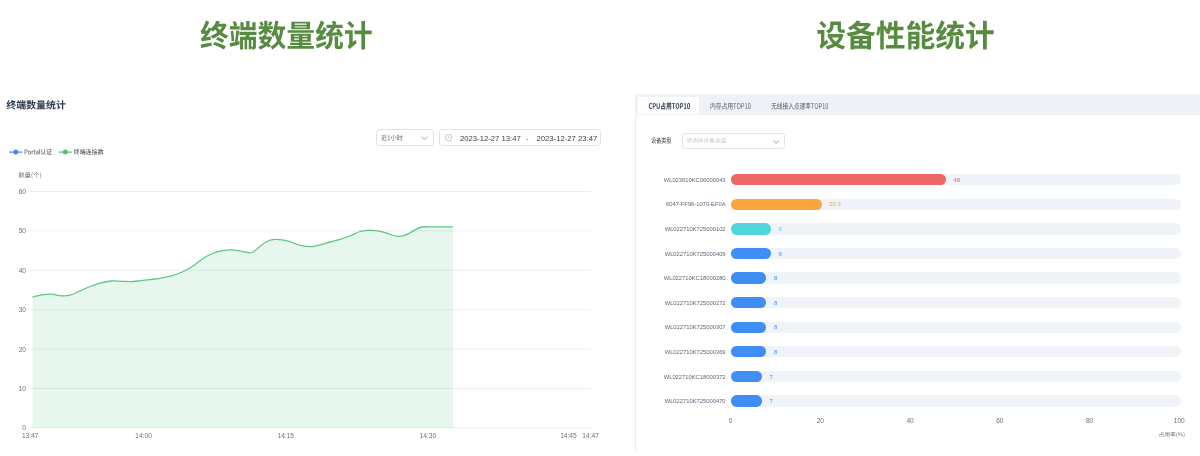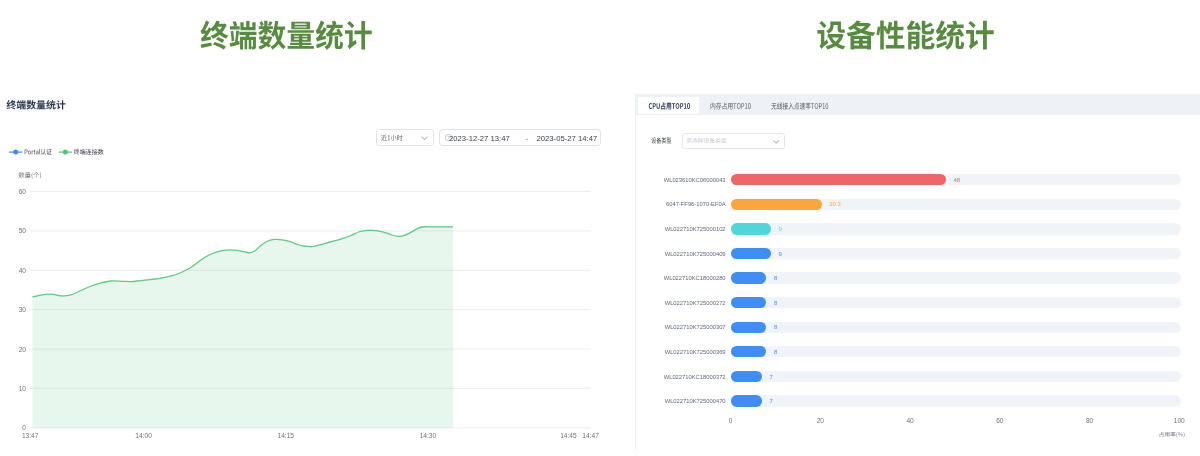--- a/index.html
+++ b/index.html
@@ -23,23 +23,23 @@
     </g>
   </svg>
 <svg class="abs" style="left:421.3px;top:136.2px" width="8" height="5" viewBox="0 0 8 5">
     <path d="M0.5 0.6L3.55 3.4L6.6 0.6" stroke="#b9bfc7" stroke-width="1.15" fill="none"></path>
   </svg>
 <div class="abs" style="left:438.8px;top:129.3px;width:162px;height:17px;border:1px solid #dfe3e8;border-radius:3.3px;background:#fff"></div>
 <svg class="abs" style="left:444.6px;top:134.4px" width="8" height="8" viewBox="0 0 8 8">
     <circle cx="3.6" cy="3.6" r="3.3" stroke="#c0c4cc" stroke-width="0.9" fill="none"></circle>
     <path d="M3.6 1.9V3.8H5.1" stroke="#c0c4cc" stroke-width="0.8" fill="none"></path>
   </svg>
-<div class="abs" style="left:449px;top:134.4px;height:9px;font-size:7.7px;line-height:9px;color:#3a3f4a;white-space:nowrap">2023-12-27 13:47</div>
+<div class="abs" style="left:460px;top:134.4px;height:9px;font-size:7.7px;line-height:9px;color:#3a3f4a;white-space:nowrap">2023-12-27 13:47</div>
 <div class="abs" style="left:525.5px;top:134.4px;height:9px;font-size:7.7px;line-height:9px;color:#5a5f6a">-</div>
-<div class="abs" style="left:536.5px;top:134.4px;height:9px;font-size:7.7px;line-height:9px;color:#3a3f4a;white-space:nowrap">2023-05-27 14:47</div>
+<div class="abs" style="left:536.5px;top:134.4px;height:9px;font-size:7.7px;line-height:9px;color:#3a3f4a;white-space:nowrap">2023-12-27 23:47</div>
 <svg class="abs" style="left:8.7px;top:148px" width="100" height="8" viewBox="0 0 100 8">
     <path d="M0 4.1H13.4" stroke="#3d8cf2" stroke-width="1.2"></path>
     <circle cx="6.7" cy="4.1" r="2.5" fill="#3d8cf2"></circle>
     <path d="M49.6 4.1H63" stroke="#4ec573" stroke-width="1.2"></path>
     <circle cx="56.3" cy="4.1" r="2.5" fill="#4ec573"></circle>
   </svg>
 <svg style="position:absolute;left:0;top:0;overflow:visible" width="10" height="10">
     <g transform="translate(24.12 154.28) scale(0.00573 0.00653)">
       <path d="M101 0V-733H310Q392 -733 454 -712.5Q516 -692 550 -645Q584 -598 584 -518Q584 -441 550 -391Q516 -341 455 -316.5Q394 -292 314 -292H193V0ZM193 -367H302Q398 -367 445 -403Q492 -439 492 -518Q492 -598 443.5 -628Q395 -658 298 -658H193Z M936 13Q870 13 812 -20.5Q754 -54 719.5 -117.5Q685 -181 685 -271Q685 -362 719.5 -425.5Q754 -489 812 -523Q870 -557 936 -557Q986 -557 1031.5 -538Q1077 -519 1112 -482Q1147 -445 1167 -392Q1187 -339 1187 -271Q1187 -181 1152 -117.5Q1117 -54 1060 -20.5Q1003 13 936 13ZM936 -63Q983 -63 1018.5 -89Q1054 -115 1074 -162Q1094 -209 1094 -271Q1094 -334 1074 -381Q1054 -428 1018.5 -454Q983 -480 936 -480Q889 -480 853.5 -454Q818 -428 798.5 -381Q779 -334 779 -271Q779 -209 798.5 -162Q818 -115 853.5 -89Q889 -63 936 -63Z M1331 0V-543H1406L1415 -444H1417Q1445 -496 1485.5 -526.5Q1526 -557 1571 -557Q1590 -557 1603.5 -554.5Q1617 -552 1629 -545L1612 -466Q1598 -470 1587 -472.5Q1576 -475 1559 -475Q1526 -475 1488 -446.5Q1450 -418 1423 -349V0Z M1889 13Q1832 13 1798 -9.5Q1764 -32 1749.5 -73Q1735 -114 1735 -168V-469H1654V-538L1740 -543L1750 -696H1826V-543H1974V-469H1826V-165Q1826 -116 1844.5 -88.5Q1863 -61 1910 -61Q1925 -61 1942 -65.5Q1959 -70 1972 -76L1990 -7Q1967 1 1941 7Q1915 13 1889 13Z M2221 13Q2176 13 2140 -5Q2104 -23 2083.5 -57.5Q2063 -92 2063 -141Q2063 -230 2142.5 -277.5Q2222 -325 2396 -344Q2396 -379 2386.5 -410.5Q2377 -442 2353 -461.5Q2329 -481 2284 -481Q2237 -481 2195.5 -462.5Q2154 -444 2121 -423L2086 -486Q2111 -502 2144 -518.5Q2177 -535 2216 -546Q2255 -557 2299 -557Q2365 -557 2406.5 -529Q2448 -501 2467.5 -451.5Q2487 -402 2487 -334V0H2412L2404 -65H2401Q2363 -33 2317.5 -10Q2272 13 2221 13ZM2247 -61Q2286 -61 2321.5 -79Q2357 -97 2396 -132V-283Q2305 -273 2251 -254.5Q2197 -236 2174 -209.5Q2151 -183 2151 -147Q2151 -100 2179 -80.5Q2207 -61 2247 -61Z M2755 13Q2721 13 2700 -1Q2679 -15 2669 -42.5Q2659 -70 2659 -108V-796H2751V-102Q2751 -81 2758.5 -72Q2766 -63 2776 -63Q2780 -63 2784 -63.5Q2788 -64 2795 -65L2808 5Q2798 8 2786 10.5Q2774 13 2755 13Z M3473 -839H3549Q3549 -732 3545.5 -625Q3542 -518 3529 -416Q3516 -314 3487.5 -222.5Q3459 -131 3409 -54Q3359 23 3280 80Q3271 67 3254.5 52Q3238 37 3223 28Q3299 -26 3346.5 -98Q3394 -170 3420 -256.5Q3446 -343 3457 -439Q3468 -535 3470.5 -636.5Q3473 -738 3473 -839ZM3540 -535Q3544 -507 3553 -456Q3562 -405 3580 -340Q3598 -275 3628.5 -207.5Q3659 -140 3706 -79.5Q3753 -19 3819 24Q3804 34 3789 49.5Q3774 65 3764 79Q3695 32 3647 -33Q3599 -98 3568 -171.5Q3537 -245 3518 -315Q3499 -385 3489 -441.5Q3479 -498 3473 -529ZM2993 -775 3043 -821Q3068 -800 3097.5 -774Q3127 -748 3153 -723Q3179 -698 3196 -680L3143 -625Q3127 -644 3101 -670.5Q3075 -697 3046.5 -724.5Q3018 -752 2993 -775ZM3053 40 3039 -30 3061 -62 3263 -197Q3266 -182 3273 -163.5Q3280 -145 3285 -134Q3213 -84 3169.5 -53Q3126 -22 3102.5 -4Q3079 14 3068.5 23.5Q3058 33 3053 40ZM2898 -526H3116V-454H2898ZM3053 40Q3049 32 3042 21.5Q3035 11 3027 1Q3019 -9 3011 -15Q3027 -26 3046.5 -50.5Q3066 -75 3066 -111V-526H3139V-56Q3139 -56 3130.5 -49Q3122 -42 3109 -31Q3096 -20 3083 -6.5Q3070 7 3061.5 19Q3053 31 3053 40Z M4498 -743H4575V7H4498ZM4289 -512H4363V12H4289ZM4526 -431H4773V-360H4526ZM4237 -763H4791V-693H4237ZM4203 -30H4813V40H4203ZM3953 -769 4002 -814Q4030 -793 4060 -766.5Q4090 -740 4117 -714Q4144 -688 4160 -667L4108 -615Q4092 -636 4065.5 -663Q4039 -690 4009.5 -717.5Q3980 -745 3953 -769ZM4032 52 4017 -20 4036 -52 4215 -188Q4219 -179 4224.5 -166.5Q4230 -154 4235.5 -142.5Q4241 -131 4245 -124Q4181 -73 4141 -42Q4101 -11 4079.5 6.5Q4058 24 4048 34Q4038 44 4032 52ZM3901 -526H4086V-454H3901ZM4032 52Q4028 44 4019.5 34Q4011 24 4002 15Q3993 6 3986 1Q3995 -7 4008.5 -22.5Q4022 -38 4032 -59.5Q4042 -81 4042 -107V-526H4115V-56Q4115 -56 4106.5 -48Q4098 -40 4085.5 -27Q4073 -14 4061 1Q4049 16 4040.5 29.5Q4032 43 4032 52Z" fill="#333740"></path>
     </g>

